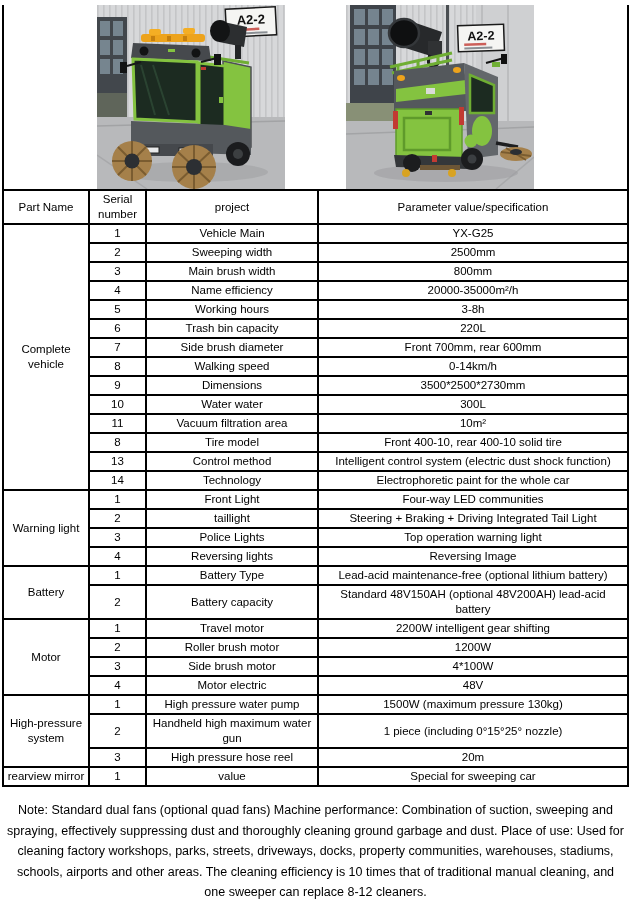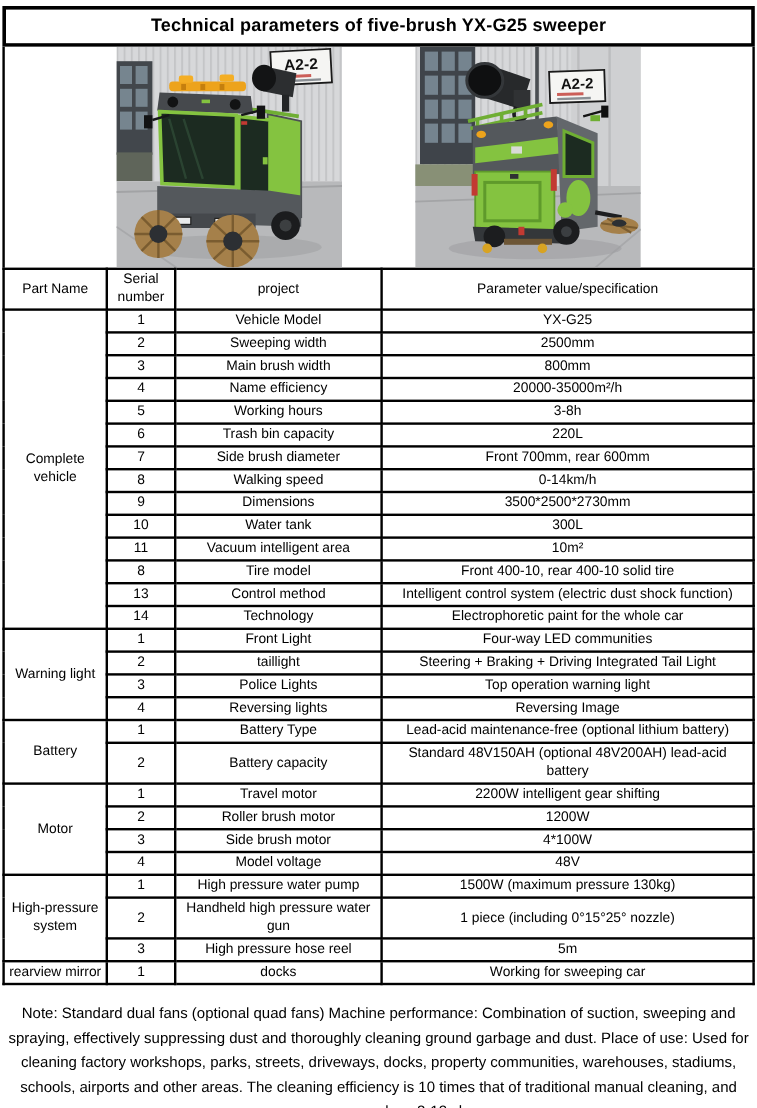--- a/index.html
+++ b/index.html
@@ -56,21 +56,20 @@
     text-align:center;
     font-size:12.5px;
     line-height:20.5px;
   }
 </style>
 </head>
 <body>
 
 <div class="container">
 
-  <div class="title-box">Technical parameters of five-brush YX-G25 sweeper</div>
 
   <div class="photos">
 
     <svg width="188" height="184" viewBox="0 0 188 184">
       <defs>
         <pattern id="corrA" width="6" height="10" patternUnits="userSpaceOnUse">
           <rect width="6" height="10" style="fill:var(--wall-gray,#d7d8da)"></rect>
           <rect width="1.6" height="10" fill="#c4c5c7"></rect>
         </pattern>
       </defs>
@@ -278,21 +277,21 @@
         <th>Part Name</th>
         <th>Serial number</th>
         <th>project</th>
         <th>Parameter value/specification</th>
       </tr>
     </thead>
     <tbody>
         <tr>
           <td rowspan="14">Complete vehicle</td>
           <td>1</td>
-          <td>Vehicle Model</td>
+          <td>Vehicle Main</td>
           <td>YX-G25</td>
         </tr>
         <tr>
           <td>2</td>
           <td>Sweeping width</td>
           <td>2500mm</td>
         </tr>
         <tr>
           <td>3</td>
           <td>Main brush width</td>
@@ -323,26 +322,26 @@
           <td>Walking speed</td>
           <td>0-14km/h</td>
         </tr>
         <tr>
           <td>9</td>
           <td>Dimensions</td>
           <td>3500*2500*2730mm</td>
         </tr>
         <tr>
           <td>10</td>
-          <td>Water tank</td>
+          <td>Water water</td>
           <td>300L</td>
         </tr>
         <tr>
           <td>11</td>
-          <td>Vacuum intelligent area</td>
+          <td>Vacuum filtration area</td>
           <td>10m²</td>
         </tr>
         <tr>
           <td>8</td>
           <td>Tire model</td>
           <td>Front 400-10, rear 400-10 solid tire</td>
         </tr>
         <tr>
           <td>13</td>
           <td>Control method</td>
@@ -396,43 +395,43 @@
           <td>Roller brush motor</td>
           <td>1200W</td>
         </tr>
         <tr>
           <td>3</td>
           <td>Side brush motor</td>
           <td>4*100W</td>
         </tr>
         <tr>
           <td>4</td>
-          <td>Model voltage</td>
+          <td>Motor electric</td>
           <td>48V</td>
         </tr>
         <tr>
           <td rowspan="3">High-pressure system</td>
           <td>1</td>
           <td>High pressure water pump</td>
           <td>1500W (maximum pressure 130kg)</td>
         </tr>
         <tr>
           <td>2</td>
-          <td>Handheld high pressure water gun</td>
+          <td>Handheld high maximum water gun</td>
           <td>1 piece (including 0°15°25° nozzle)</td>
         </tr>
         <tr>
           <td>3</td>
           <td>High pressure hose reel</td>
-          <td>5m</td>
+          <td>20m</td>
         </tr>
         <tr>
           <td rowspan="1">rearview mirror</td>
           <td>1</td>
-          <td>docks</td>
-          <td>Working for sweeping car</td>
+          <td>value</td>
+          <td>Special for sweeping car</td>
         </tr>
       </tbody>
   </table>
 
 </div>
 
 <div class="note">Note: Standard dual fans (optional quad fans) Machine performance: Combination of suction, sweeping and spraying, effectively suppressing dust and thoroughly cleaning ground garbage and dust. Place of use: Used for cleaning factory workshops, parks, streets, driveways, docks, property communities, warehouses, stadiums, schools, airports and other areas. The cleaning efficiency is 10 times that of traditional manual cleaning, and one sweeper can replace 8-12 cleaners.</div>
 
 </body></html>

